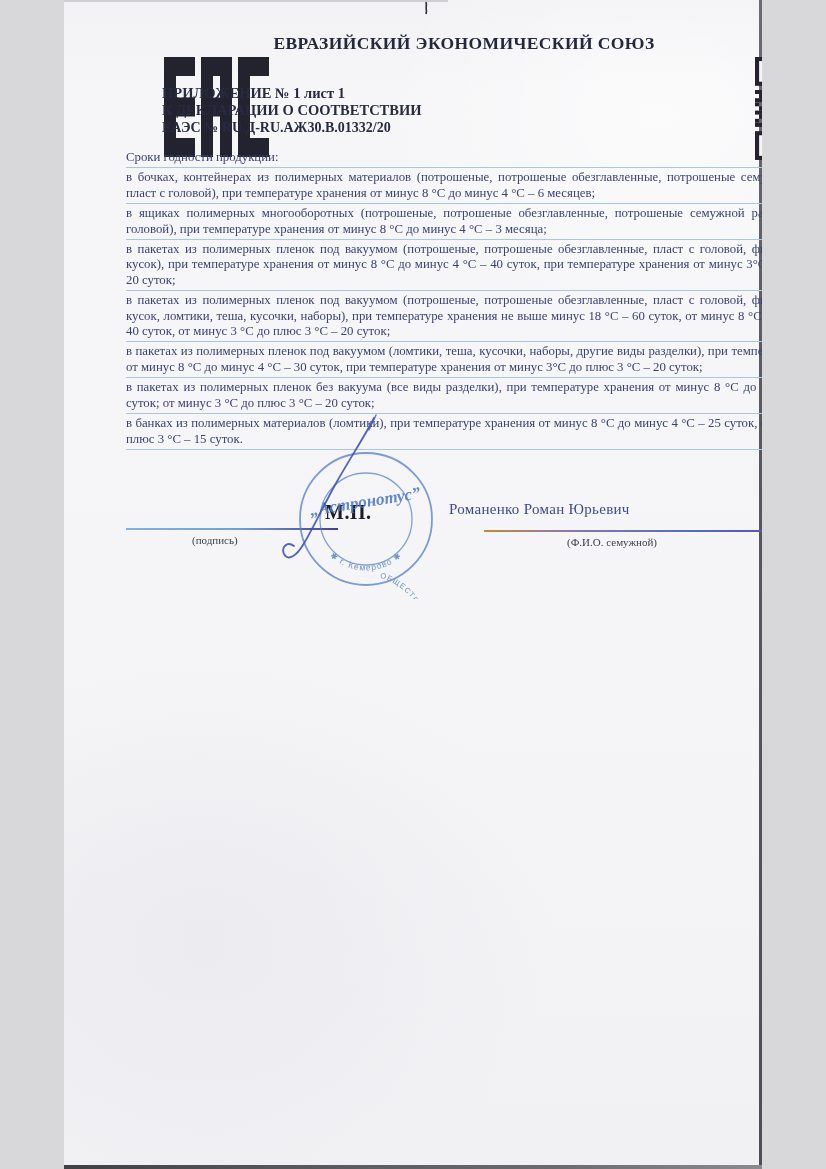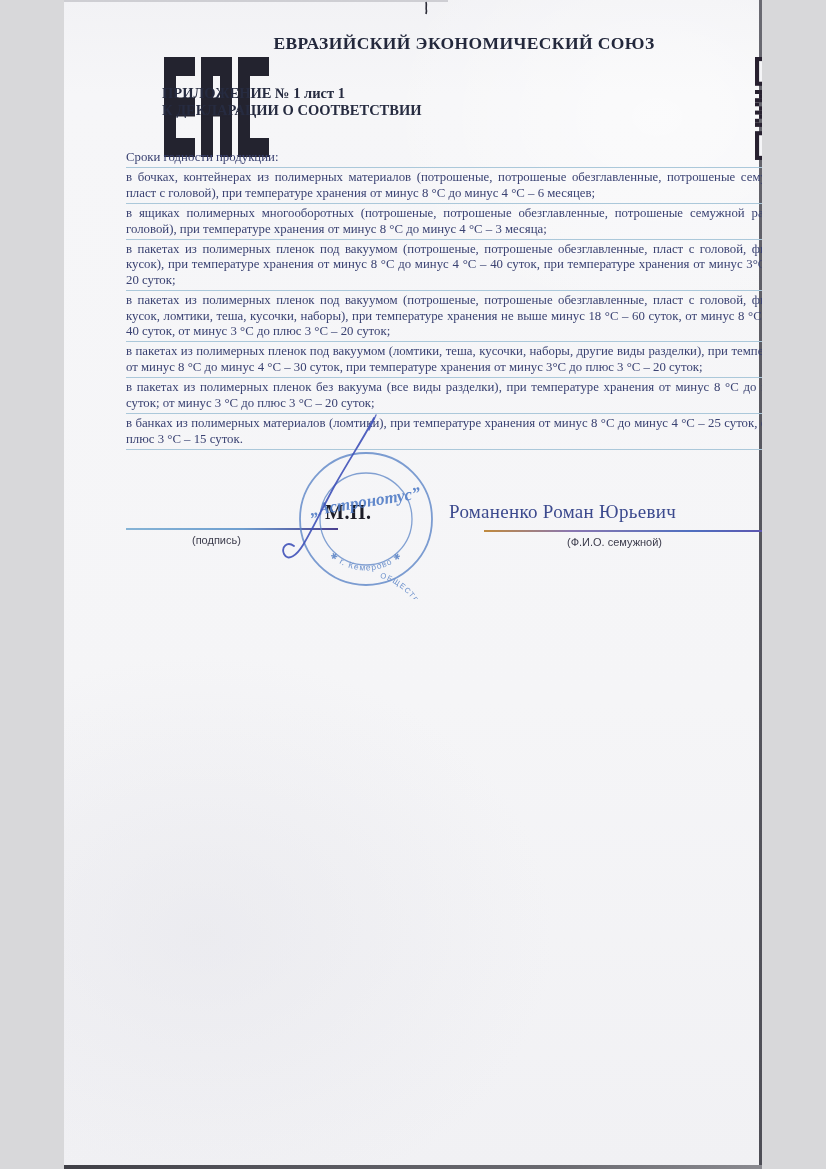--- a/index.html
+++ b/index.html
@@ -51,32 +51,32 @@
   .bodytext p.intro{text-align:left;}
   .line-sign{
     position:absolute;left:62px;top:528px;width:212px;height:2px;
     background:linear-gradient(90deg,#86b4d6 0%,#6f9fd0 55%,#4a3f8f 100%);
   }
   .line-name{
     position:absolute;left:420px;top:530px;width:346px;height:2px;
     background:linear-gradient(90deg,#c08a3e 0%,#8a77b0 25%,#4f6fc0 60%,#6a3fa0 100%);
   }
   .caption{
-    position:absolute;font-family:Liberation Sans, sans-serif;
+    position:absolute;font-family:Liberation Serif, serif;
     font-size:11px;color:#3c3c4c;text-align:center;
   }
   .cap-sign{left:128px;top:534px;}
   .cap-name{left:503px;top:536px;}
   .mp-label{
     position:absolute;left:261px;top:501px;
     font-size:20px;font-weight:bold;color:#1c1c26;letter-spacing:.5px;
   }
   .applicant-name{
     position:absolute;left:385px;top:501px;
-    font-size:19px;color:#3c4a8e;letter-spacing:.3px;
+    font-size:15px;color:#3c4a8e;letter-spacing:.3px;
   }
   .stamp-svg{position:absolute;left:222px;top:439px;width:160px;height:160px;opacity:.88;}
   .signature-svg{position:absolute;left:0px;top:390px;width:826px;height:200px;}
 </style>
 </head>
 <body>
 
 <div class="page">
 
   <div class="edge-top"></div>
@@ -107,20 +107,21 @@
     <rect x="37" y="40.5" width="31" height="19"></rect>
 
     <rect x="74" y="0" width="12" height="100"></rect>
     <rect x="74" y="0" width="31" height="19"></rect>
     <rect x="74" y="81" width="31" height="19"></rect>
   </svg>
 
   <div class="subhead">
     <div class="l1">ПРИЛОЖЕНИЕ № 1 лист 1</div>
     <div class="l2">К ДЕКЛАРАЦИИ О СООТВЕТСТВИИ</div>
+    <div class="l3">ЕАЭС № RU Д-RU.АЖ30.В.01332/20</div>
   </div>
 
   <svg class="qr-wrap" viewBox="0 0 103 103" fill="#27202f">
     <g>
         <rect x="61.8" y="0.0" width="4" height="4"></rect>
         <rect x="65.9" y="0.0" width="4" height="4"></rect>
         <rect x="33.0" y="4.1" width="4" height="4"></rect>
         <rect x="37.1" y="4.1" width="4" height="4"></rect>
         <rect x="53.6" y="4.1" width="4" height="4"></rect>
         <rect x="57.7" y="4.1" width="4" height="4"></rect>

